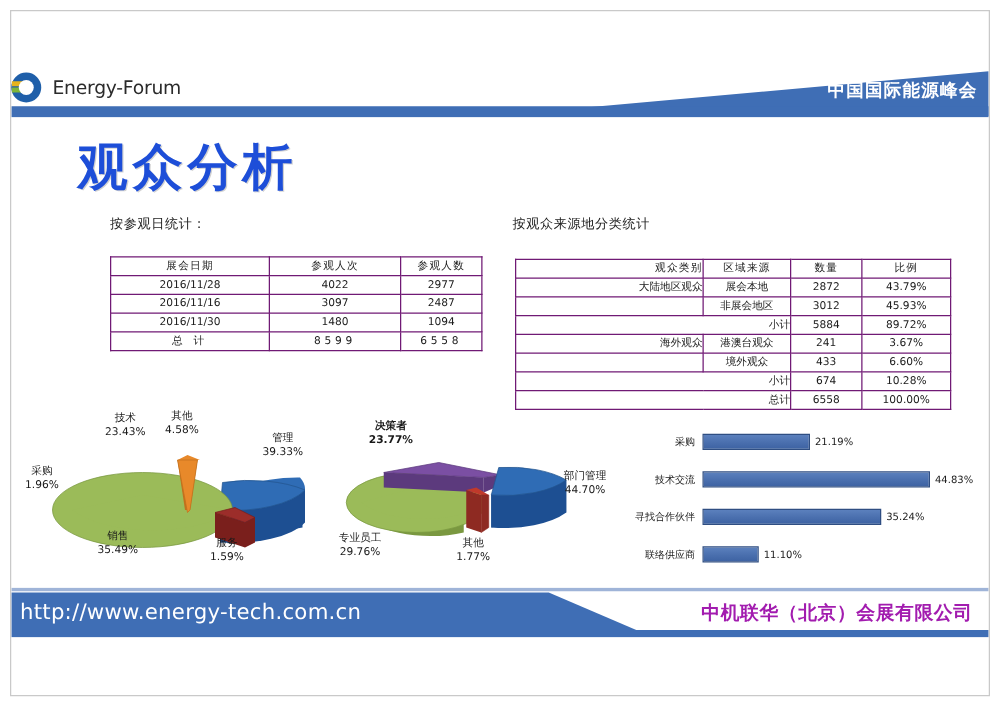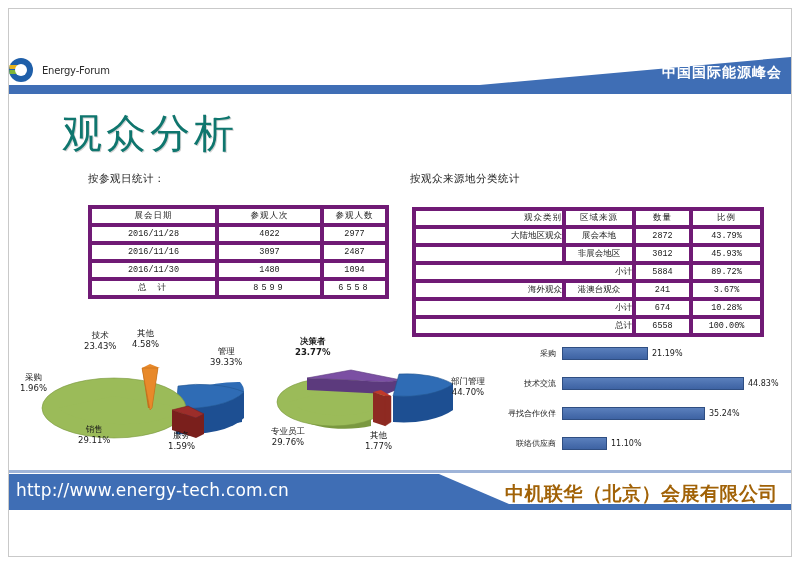--- a/index.html
+++ b/index.html
@@ -35,35 +35,35 @@
   .logo-box {
     position: absolute; left: 8px; top: 55px;
     display: flex; align-items: center; gap: 8px;
     height: 30px;
   }
   .logo-mark {
     width: 26px; height: 26px;
     position: relative;
   }
   .logo-text {
-    font-size: 10px; color: #2b2b2b;
+    font-size: 15px; color: #2b2b2b;
     font-family: "DejaVu Sans", "Liberation Sans", sans-serif;
     letter-spacing: -0.2px;
   }
   .header-title {
     position: absolute; right: 18px; top: 64px;
     color: #ffffff; font-size: 14px; font-weight: bold;
     letter-spacing: 1px;
     font-family: "DejaVu Sans", "Liberation Sans", sans-serif;
   }
 
   
   .slide-title {
     position: absolute; left: 62px; top: 106px;
-    font-size: 40px; font-weight: normal; color: #0f766e;
+    font-size: 40px; font-weight: bold; color: #1d4ed8;
     letter-spacing: 4px;
     font-family: "DejaVu Sans", "Liberation Sans", sans-serif;
     text-shadow: 1px 1px 0 rgba(0,0,0,.18);
   }
 
   
   .caption {
     position: absolute;
     font-size: 10.5px; color: #222;
     letter-spacing: .5px;
@@ -74,29 +74,28 @@
   
   table.grid {
     position: absolute;
     border-collapse: collapse;
     font-size: 8.5px;
     color: #1b1b1b;
     background: #fff;
     table-layout: fixed;
   }
   table.grid td, table.grid th {
-    border: 4px solid #701a75;
+    border: 1px solid #701a75;
     text-align: center;
     font-weight: normal;
     padding: 0;
     height: 14px;
     line-height: 14px;
     white-space: nowrap;
     overflow: hidden;
-    font-family: Liberation Mono, monospace;
   }
   table.grid th { letter-spacing: 1px; }
   .empty-cell { border-color: #9a9a9a; }
 
   #tbl-left  { left: 88px;  top: 205px; width: 297px; }
   #tbl-left th:nth-child(1), #tbl-left td:nth-child(1) { width: 127px; }
   #tbl-left th:nth-child(2), #tbl-left td:nth-child(2) { width: 105px; }
   #tbl-left th:nth-child(3), #tbl-left td:nth-child(3) { width: 65px; }
   #tbl-left .total td { letter-spacing: 3px; }
 
@@ -153,21 +152,21 @@
     width: 782px; height: 40px; overflow: hidden;
   }
   .footer-url {
     position: absolute; left: 16px; top: 480px;
     color: #ffffff; font-size: 17px;
     letter-spacing: .2px;
     font-family: "DejaVu Sans", "Liberation Sans", sans-serif;
   }
   .footer-company {
     position: absolute; right: 22px; top: 481px;
-    color: #a16207; font-size: 19px; font-weight: bold;
+    color: #a21caf; font-size: 15px; font-weight: bold;
     letter-spacing: .5px;
   }
 </style>
 </head>
 <body>
 
 <div id="slide">
 
   <div class="page-frame"></div>
 
@@ -260,20 +259,26 @@
         <td class="c3">5884</td>
         <td class="c4">89.72%</td>
       </tr>
       <tr>
         <td class="c1">海外观众</td>
         <td class="c2">港澳台观众</td>
         <td class="c3">241</td>
         <td class="c4">3.67%</td>
       </tr>
       <tr>
+        <td class="c1 empty-cell"></td>
+        <td class="c2">境外观众</td>
+        <td class="c3">433</td>
+        <td class="c4">6.60%</td>
+      </tr>
+      <tr>
         <td class="c1" colspan="2">小计</td>
         <td class="c3">674</td>
         <td class="c4">10.28%</td>
       </tr>
       <tr>
         <td class="c1" colspan="2">总计</td>
         <td class="c3">6558</td>
         <td class="c4">100.00%</td>
       </tr>
     </tbody>
@@ -331,21 +336,21 @@
     <div class="pie-label" style="left:192px;top:16px;">
       <span class="pl-name">管理</span>
       <span class="pl-val">39.33%</span>
     </div>
     <div class="pie-label" style="left:2px;top:42px;">
       <span class="pl-name">采购</span>
       <span class="pl-val">1.96%</span>
     </div>
     <div class="pie-label" style="left:60px;top:94px;">
       <span class="pl-name">销售</span>
-      <span class="pl-val">29.11%</span>
+      <span class="pl-val">35.49%</span>
     </div>
     <div class="pie-label" style="left:150px;top:100px;">
       <span class="pl-name">服务</span>
       <span class="pl-val">1.59%</span>
     </div>
   </div>
 
   <div class="pie-area" id="pie2">
     <svg class="pie-svg" width="235" height="135" viewBox="0 0 235 135">
 

